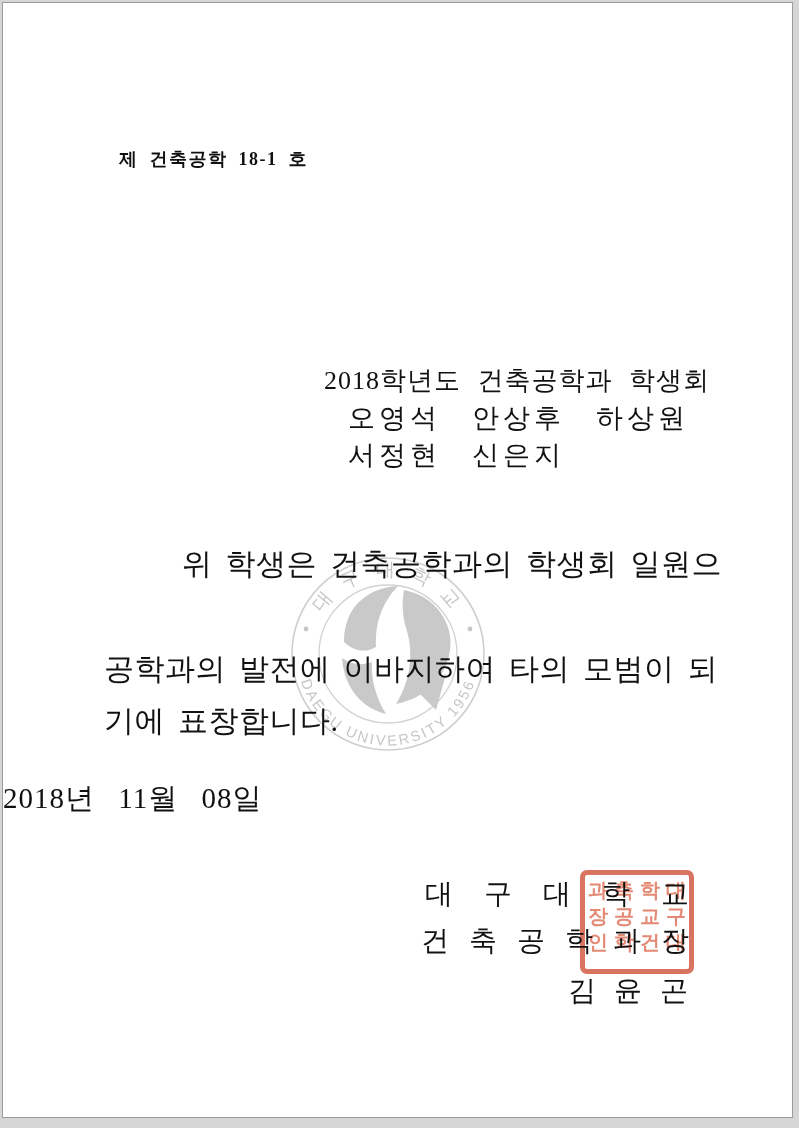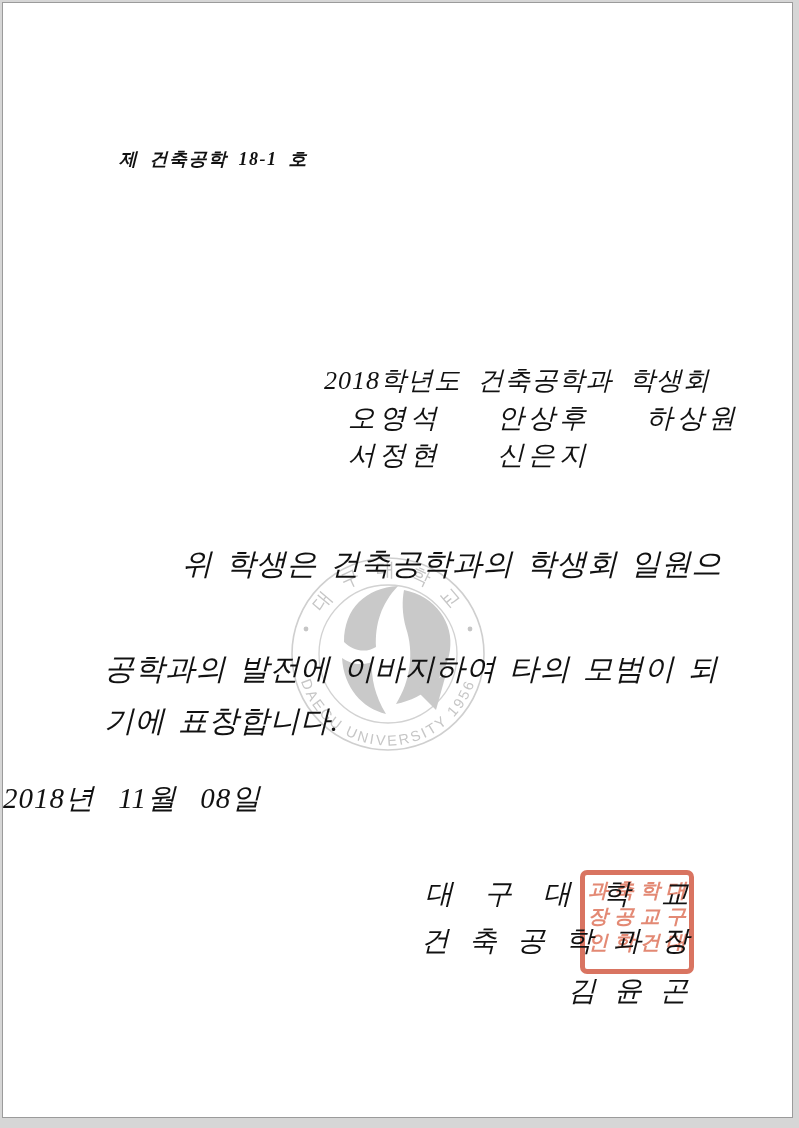--- a/index.html
+++ b/index.html
@@ -6,34 +6,34 @@
   body{
     width:799px;height:1128px;position:relative;
     background:#d6d6d6;
     font-family:"Liberation Serif","DejaVu Serif",serif;
     overflow:hidden;
   }
   .page{
     position:absolute;left:2px;top:2px;width:789px;height:1114px;
     background:#ffffff;border:1px solid #9b9b9b;
   }
-  .abs{position:absolute;white-space:nowrap;color:#111;font-style:italic;}
+  .abs{position:absolute;white-space:nowrap;color:#111;}
   .doc-number{
     left:116px;top:144px;font-size:18px;font-weight:bold;
     letter-spacing:1.5px;word-spacing:5px;z-index:3;
   }
   .cert-title{
     left:0;top:212px;width:100%;padding-left:18px;box-sizing:border-box;
     text-align:center;font-size:56px;font-weight:bold;
     letter-spacing:2px;word-spacing:32px;z-index:3;margin:0;
   }
   .recip-header{
     left:321px;top:360px;font-size:26px;letter-spacing:1px;word-spacing:9px;z-index:3;
   }
-  .names-row{display:flex;gap:56px;z-index:3;}
+  .names-row{display:flex;gap:31px;z-index:3;}
   .names-row .name{letter-spacing:4px;font-size:27px;color:#111;}
   .names-row1{left:345px;top:397px;}
   .names-row2{left:345px;top:434px;align-items:flex-end;}
   .body-line{
     font-size:30px;letter-spacing:0.5px;word-spacing:5px;z-index:3;line-height:34px;
   }
   .body-l1{left:179px;top:544px;}
   .body-l2{left:101px;top:596px;}
   .body-l3{left:101px;top:649px;}
   .body-l4{left:101px;top:701px;}

